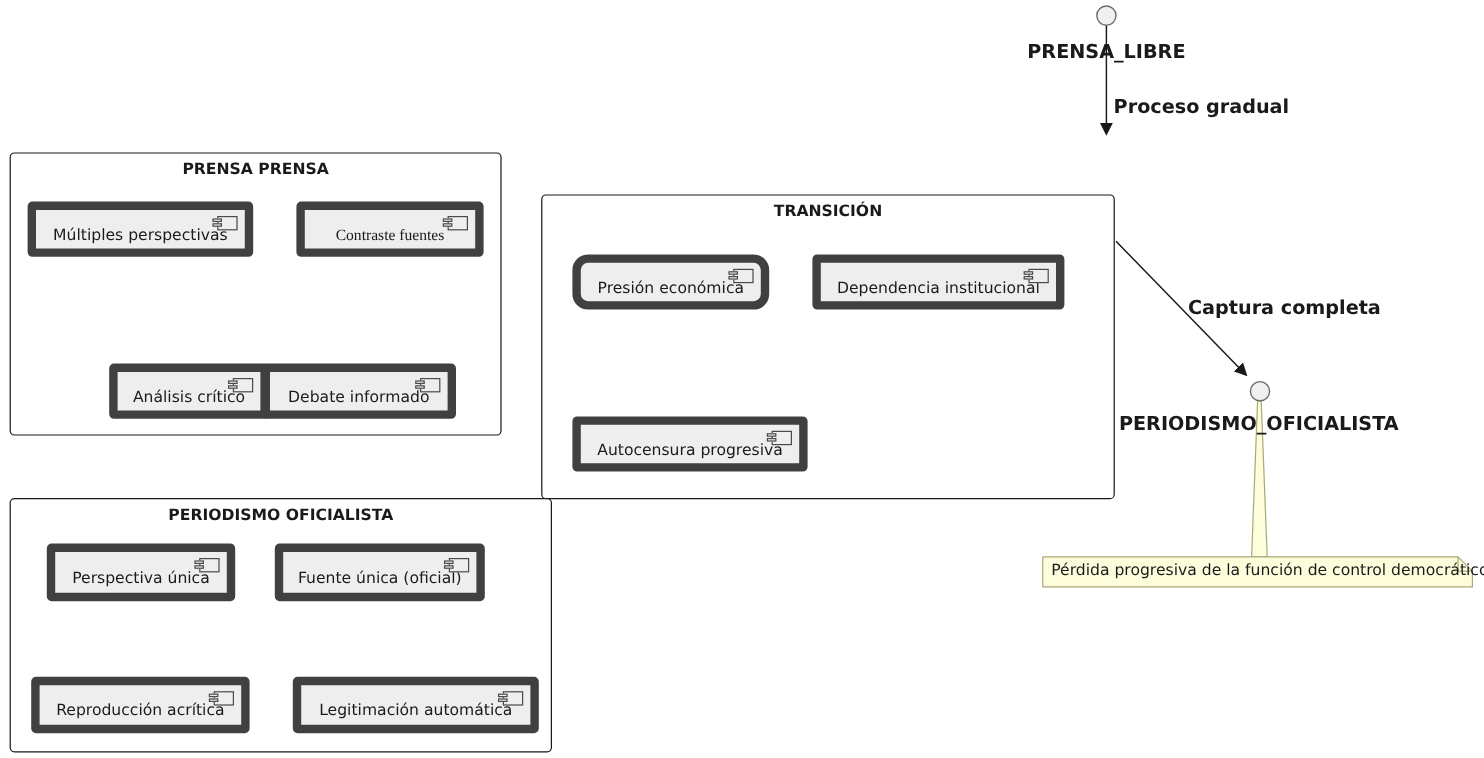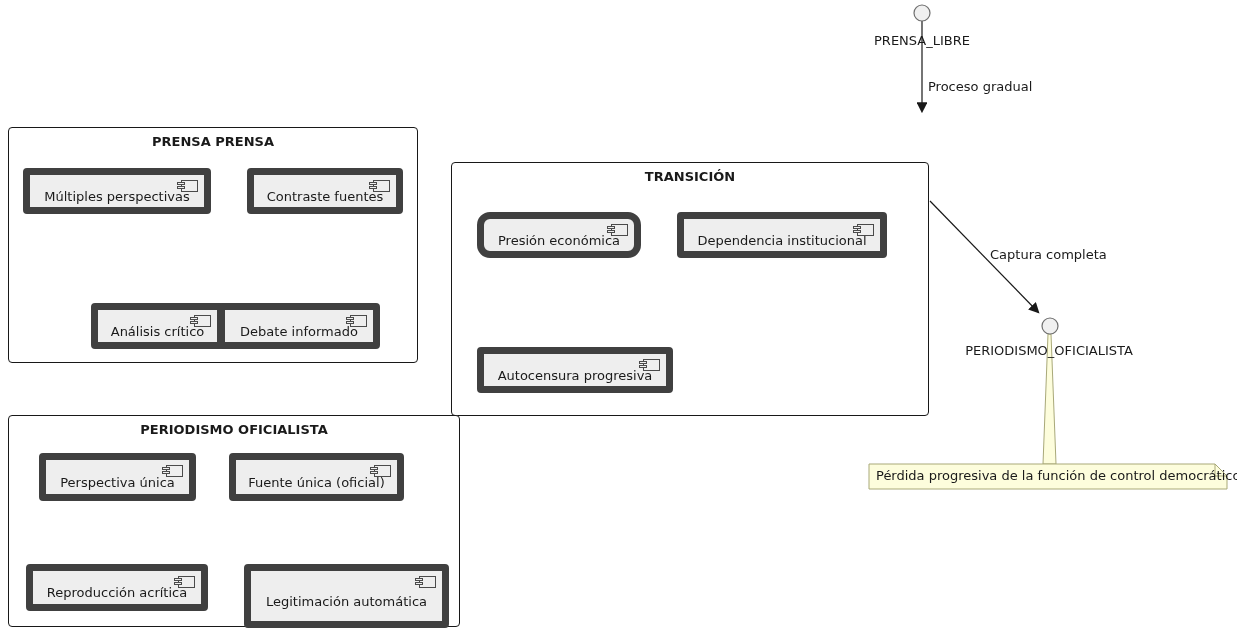--- a/index.html
+++ b/index.html
@@ -68,23 +68,24 @@
     width: 8px;
     height: 3px;
     border: 1px solid #4a4a4a;
     background: #eeeeee;
     box-sizing: border-box;
   }
   .comp-icon::before { top: 1px; }
   .comp-icon::after  { top: 5px; }
   .txt {
     position: absolute;
-    font-size: 13px;
+    font-size: 16px;
     white-space: nowrap;
     z-index: 2;
+    font-weight: bold;
   }
   .iface-label { transform: translateX(-50%); }
   .note-text {
     position: absolute;
     left: 876px;
     top: 468px;
     font-size: 13px;
     white-space: nowrap;
     z-index: 2;
   }
@@ -119,21 +120,21 @@
 
   <div class="txt" style="left:928px; top:79px;">Proceso gradual</div>
   <div class="txt" style="left:990px; top:247px;">Captura completa</div>
 
   <div class="pkg" style="left:8px; top:127px; width:410px; height:236px;">
     <div class="pkg-title">PRENSA PRENSA</div>
     <div class="component" style="left:14px; top:40px; width:188px; height:46px;">
       <span class="comp-icon"></span>
       <span>Múltiples perspectivas</span>
     </div>
-    <div class="component" style="left:238px; top:40px; width:156px; height:46px;">
+    <div class="component" style="left:238px; top:40px; width:156px; height:46px;font-family:Liberation Serif, serif;">
       <span class="comp-icon"></span>
       <span>Contraste fuentes</span>
     </div>
     <div class="component" style="left:42px; top:175px; width:133px; height:46px;margin-left:40px;">
       <span class="comp-icon"></span>
       <span>Análisis crítico</span>
     </div>
     <div class="component" style="left:209px; top:175px; width:162px; height:46px;">
       <span class="comp-icon"></span>
       <span>Debate informado</span>
@@ -163,21 +164,21 @@
       <span>Perspectiva única</span>
     </div>
     <div class="component" style="left:220px; top:37px; width:175px; height:48px;">
       <span class="comp-icon"></span>
       <span>Fuente única (oficial)</span>
     </div>
     <div class="component" style="left:17px; top:148px; width:182px; height:47px;">
       <span class="comp-icon"></span>
       <span>Reproducción acrítica</span>
     </div>
-    <div class="component" style="left:235px; top:148px; width:205px; height:64px;">
+    <div class="component" style="left:235px; top:148px; width:205px; height:47px;">
       <span class="comp-icon"></span>
       <span>Legitimación automática</span>
     </div>
   </div>
 
   <div class="note-text">Pérdida progresiva de la función de control democrático</div>
 
 </div>
 
 </body></html>

